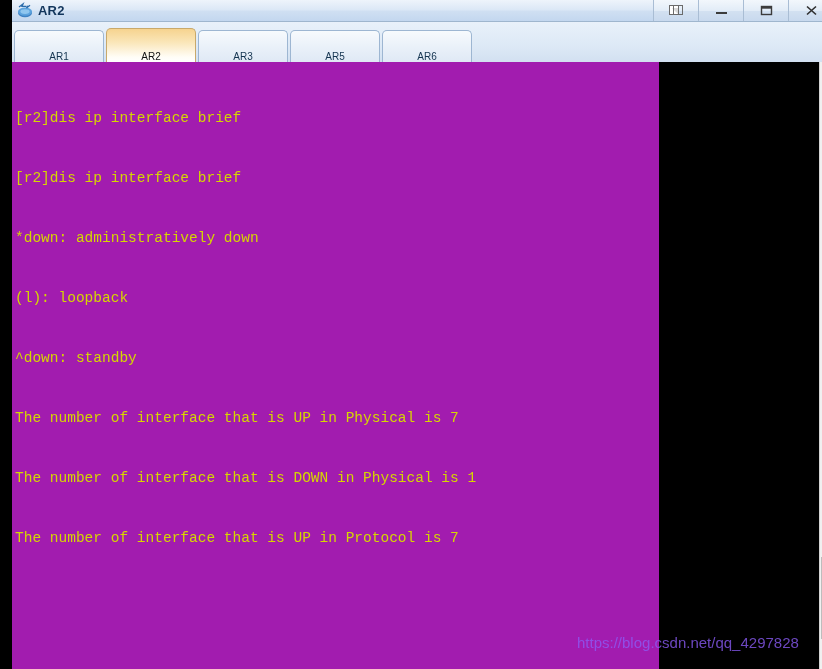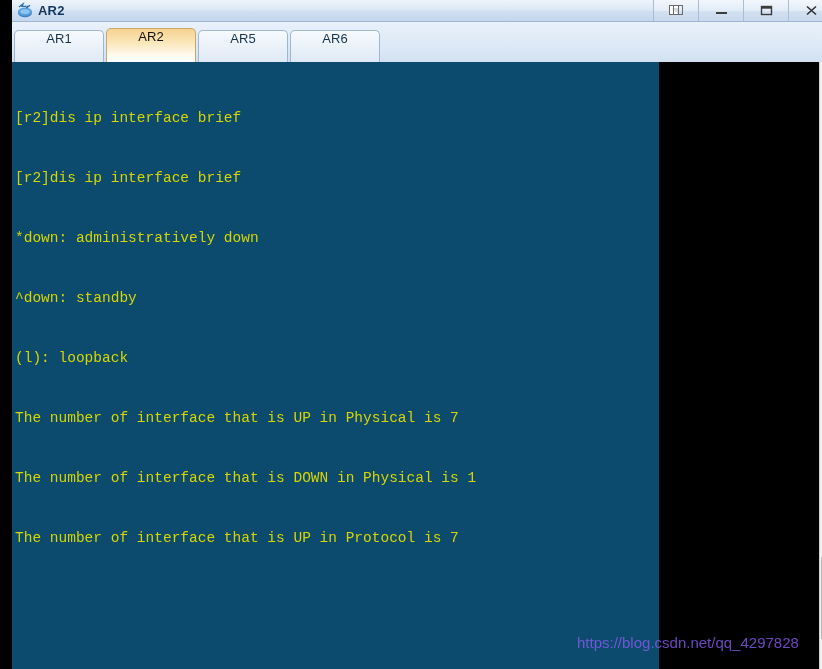--- a/index.html
+++ b/index.html
@@ -86,42 +86,42 @@
   }
   .tab {
     width: 90px;
     height: 32px;
     margin-right: 2px;
     border: 1px solid #9db6d2;
     border-bottom: none;
     border-radius: 5px 5px 0 0;
     background: linear-gradient(to bottom, #f7fafd 0%, #eaf1f9 50%, #dfe9f5 100%);
     color: #13334f;
-    font-size: 13px;
-    display: flex;
-    align-items: flex-start;
+    font-size: 10px;
+    display: flex;
+    align-items: flex-end;
     justify-content: center;
     box-sizing: border-box;
     font-family: "Liberation Sans", sans-serif;
   }
   .tab.active {
     background: linear-gradient(to bottom, #f6d38f 0%, #fae6b8 40%, #fffdf6 85%, #ffffff 100%);
     border-color: #c9a96a;
     height: 34px;
     color: #111;
   }
 
   
   .terminal {
     position: absolute;
     left: 0;
     top: 62px;
     width: 647px;
     height: 607px;
-    background: #0c4a6e;
+    background: #a21caf;
     overflow: hidden;
     box-sizing: border-box;
   }
   .term-inner {
     position: absolute;
     left: 0;
     top: -14px;
     width: 807px;
     font-family: "Liberation Mono", "DejaVu Sans Mono", monospace;
     font-size: 14.5px;
@@ -226,35 +226,38 @@
   </div>
 
   <div class="tabstrip">
     <div class="tab">
         <span>AR1</span>
       </div>
     <div class="tab active">
         <span>AR2</span>
       </div>
     <div class="tab">
+        <span>AR3</span>
+      </div>
+    <div class="tab">
         <span>AR5</span>
       </div>
     <div class="tab">
         <span>AR6</span>
       </div>
   </div>
 
   <div class="terminal">
     <div class="term-inner">
 
       <div class="term-line">[r2]dis ip interface brief</div>
       <div class="term-line">[r2]dis ip interface brief</div>
       <div class="term-line">*down: administratively down</div>
+      <div class="term-line">(l): loopback</div>
       <div class="term-line">^down: standby</div>
-      <div class="term-line">(l): loopback</div>
       <div class="term-line">The number of interface that is UP in Physical is 7</div>
       <div class="term-line">The number of interface that is DOWN in Physical is 1</div>
       <div class="term-line">The number of interface that is UP in Protocol is 7</div>
 
       
 
       
 
       
       

